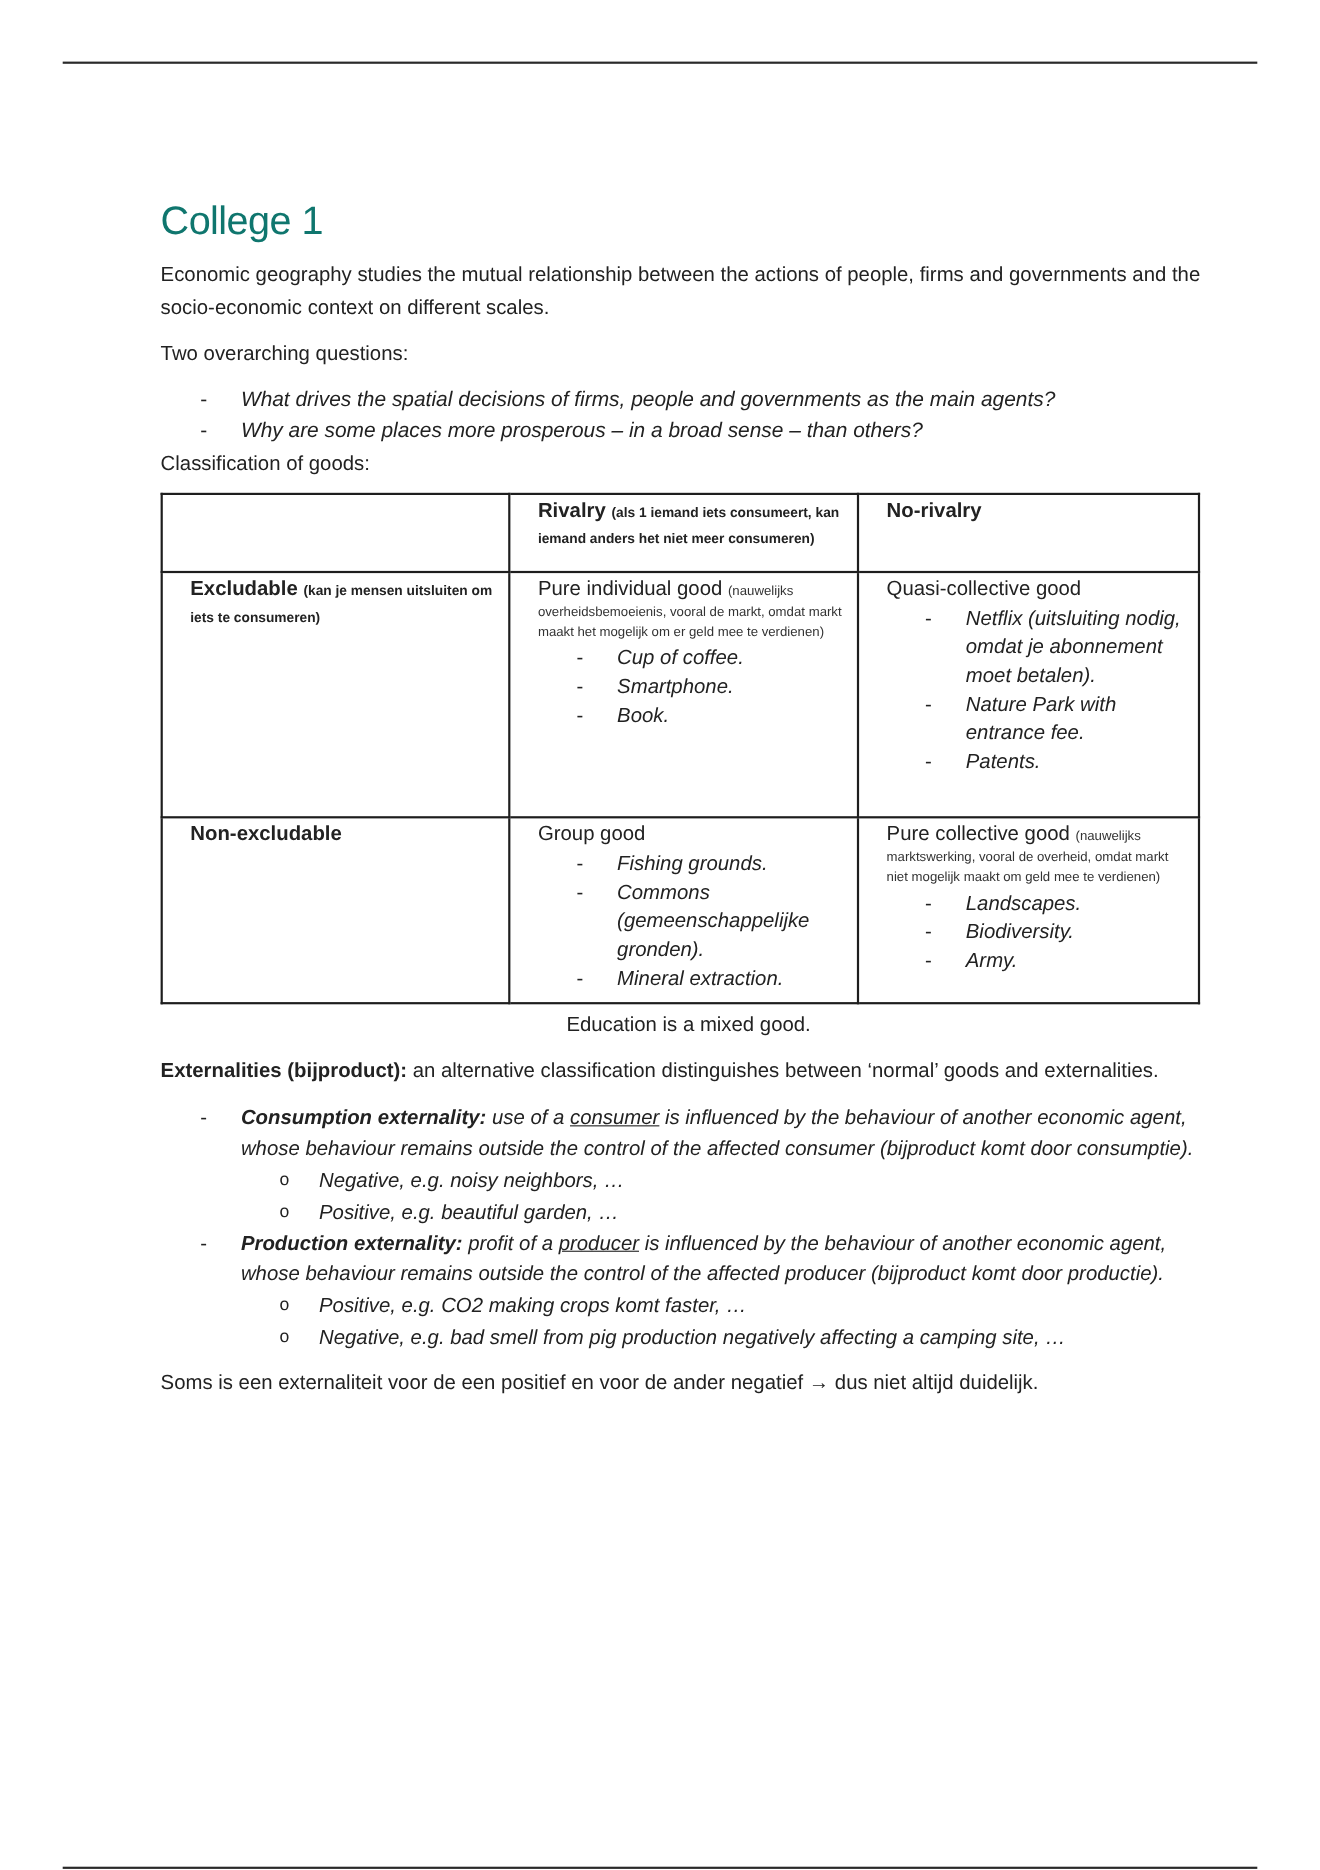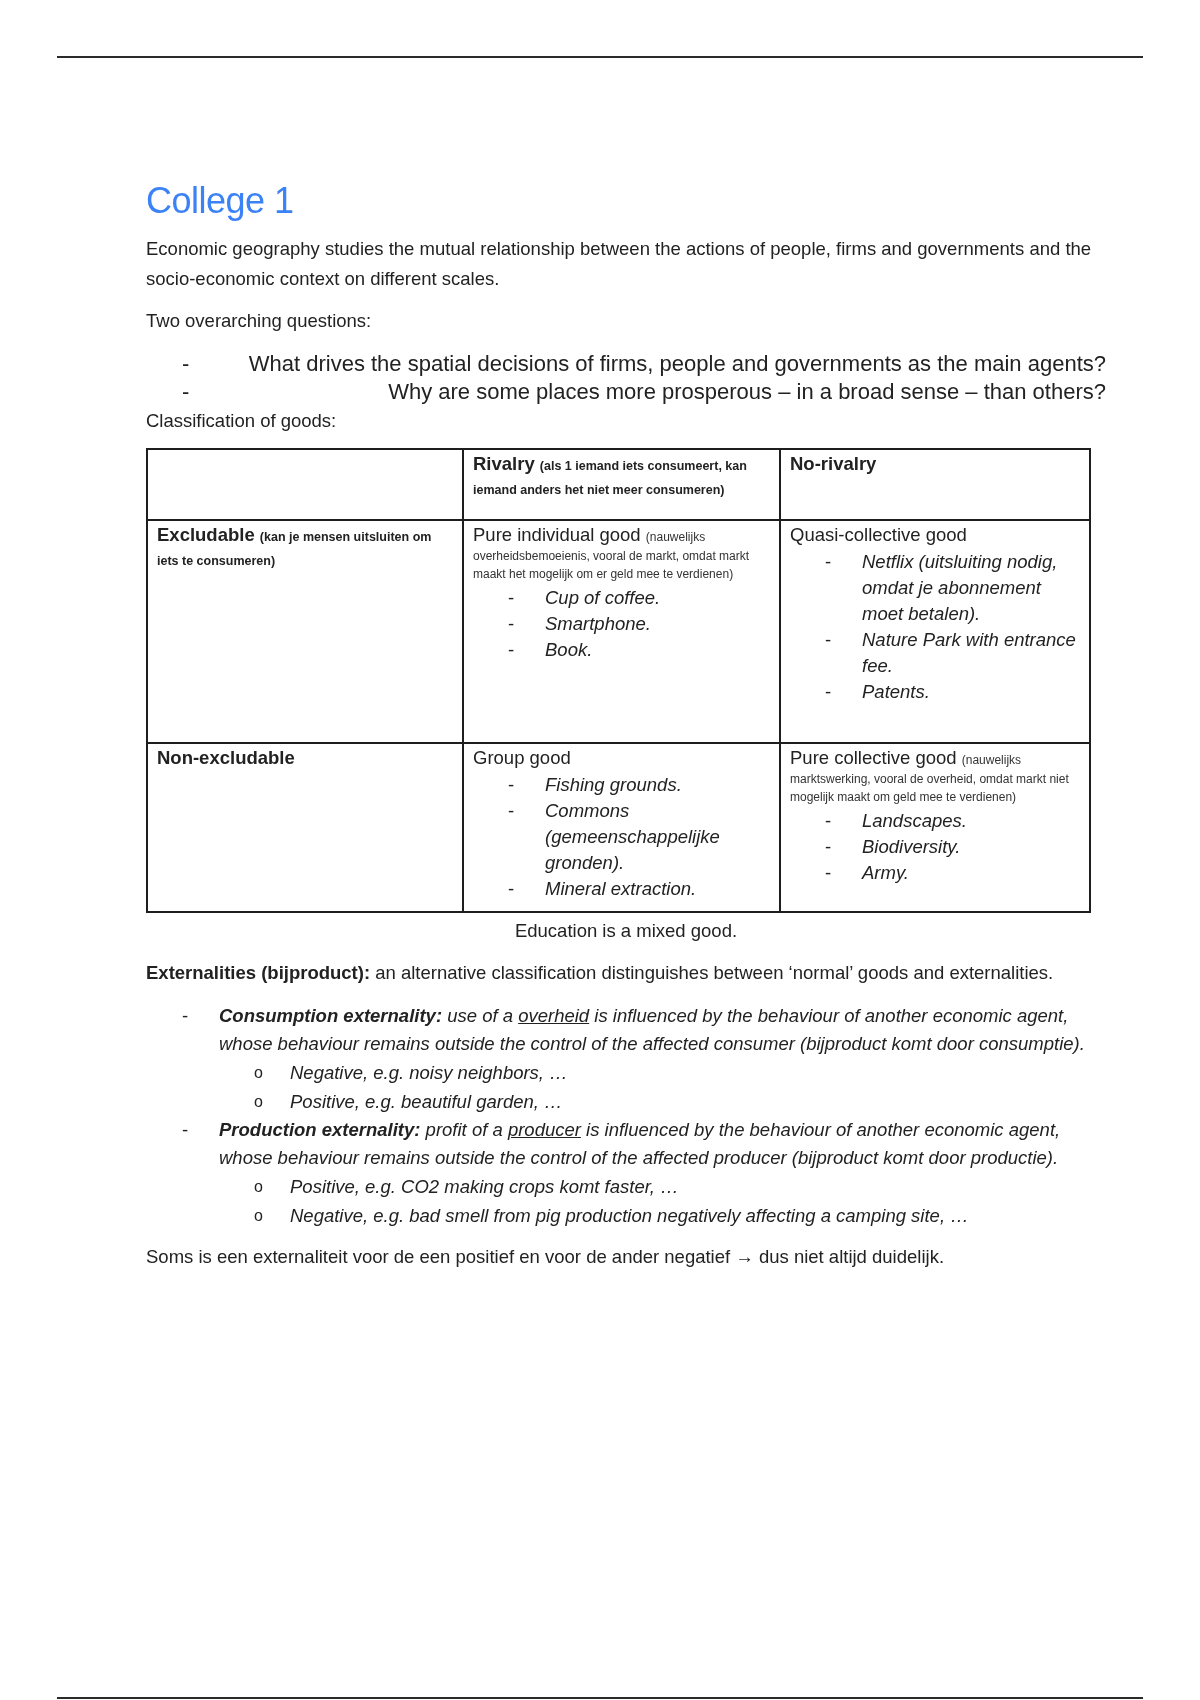--- a/index.html
+++ b/index.html
@@ -24,43 +24,43 @@
     .rule-bottom { left: 57px; top: 1697px; width: 1086px; }
 
     .content {
       position: absolute;
       left: 146px;
       top: 180px;
       width: 960px;
     }
     .title {
       font-size: 36px;
-      color: #3b82f6;
+      color: #0f766e;
       margin: 0 0 12px 0;
       font-weight: normal;
       letter-spacing: -0.5px;
     }
     p {
       margin: 0;
       font-size: 18.5px;
       line-height: 30px;
     }
     .para-intro { margin-bottom: 12px; }
     .para-questions-label { margin-bottom: 14px; }
     ul.dash {
       list-style: none;
       margin: 0;
       padding: 0 0 0 36px;
     }
     ul.dash > li {
       position: relative;
       padding-left: 37px;
-      font-size: 22px;
+      font-size: 19px;
       line-height: 28px;
-      text-align: right;
+      font-style: italic;
     }
     ul.dash > li::before {
       content: "-";
       position: absolute;
       left: 0;
       font-style: normal;
     }
     .questions { margin-bottom: 16px; }
     .section-label {
       font-weight: normal;
@@ -70,21 +70,21 @@
     }
 
     table.goods {
       border-collapse: collapse;
       width: 943px;
       table-layout: fixed;
     }
     table.goods td {
       border: 2px solid #1e1e1e;
       vertical-align: top;
-      padding: 2px 9px 3px 9px;
+      padding: 2px 9px 3px 25px;
       font-size: 18.5px;
       line-height: 24px;
     }
     table.goods col.c0 { width: 316px; }
     table.goods col.c1 { width: 317px; }
     table.goods col.c2 { width: 310px; }
     .row-head td { height: 64px; }
     .row-excl td { height: 216px; }
     .row-nonexcl td { height: 162px; }
     .hd { font-weight: bold; }
@@ -251,21 +251,21 @@
     </table>
 
   <p class="after-table">Education is a mixed good.</p>
 
   <p class="ext-intro">
     <b>Externalities (bijproduct):</b><span> an alternative classification distinguishes between ‘normal’ goods and externalities.</span>
   </p>
 
   <ul class="ext">
     <li>
-      <b>Consumption externality:</b><span> use of a </span><u>overheid</u><span> is influenced by the behaviour of another economic agent, whose behaviour remains outside the control of the affected consumer (bijproduct komt door consumptie).</span>
+      <b>Consumption externality:</b><span> use of a </span><u>consumer</u><span> is influenced by the behaviour of another economic agent, whose behaviour remains outside the control of the affected consumer (bijproduct komt door consumptie).</span>
       <ul class="circle">
         <li>Negative, e.g. noisy neighbors, …</li>
         <li>Positive, e.g. beautiful garden, …</li>
       </ul>
     </li>
     <li>
       <b>Production externality:</b><span> profit of a </span><u>producer</u><span> is influenced by the behaviour of another economic agent, whose behaviour remains outside the control of the affected producer (bijproduct komt door productie).</span>
       <ul class="circle">
         <li>Positive, e.g. CO2 making crops komt faster, …</li>
         <li>Negative, e.g. bad smell from pig production negatively affecting a camping site, …</li>

